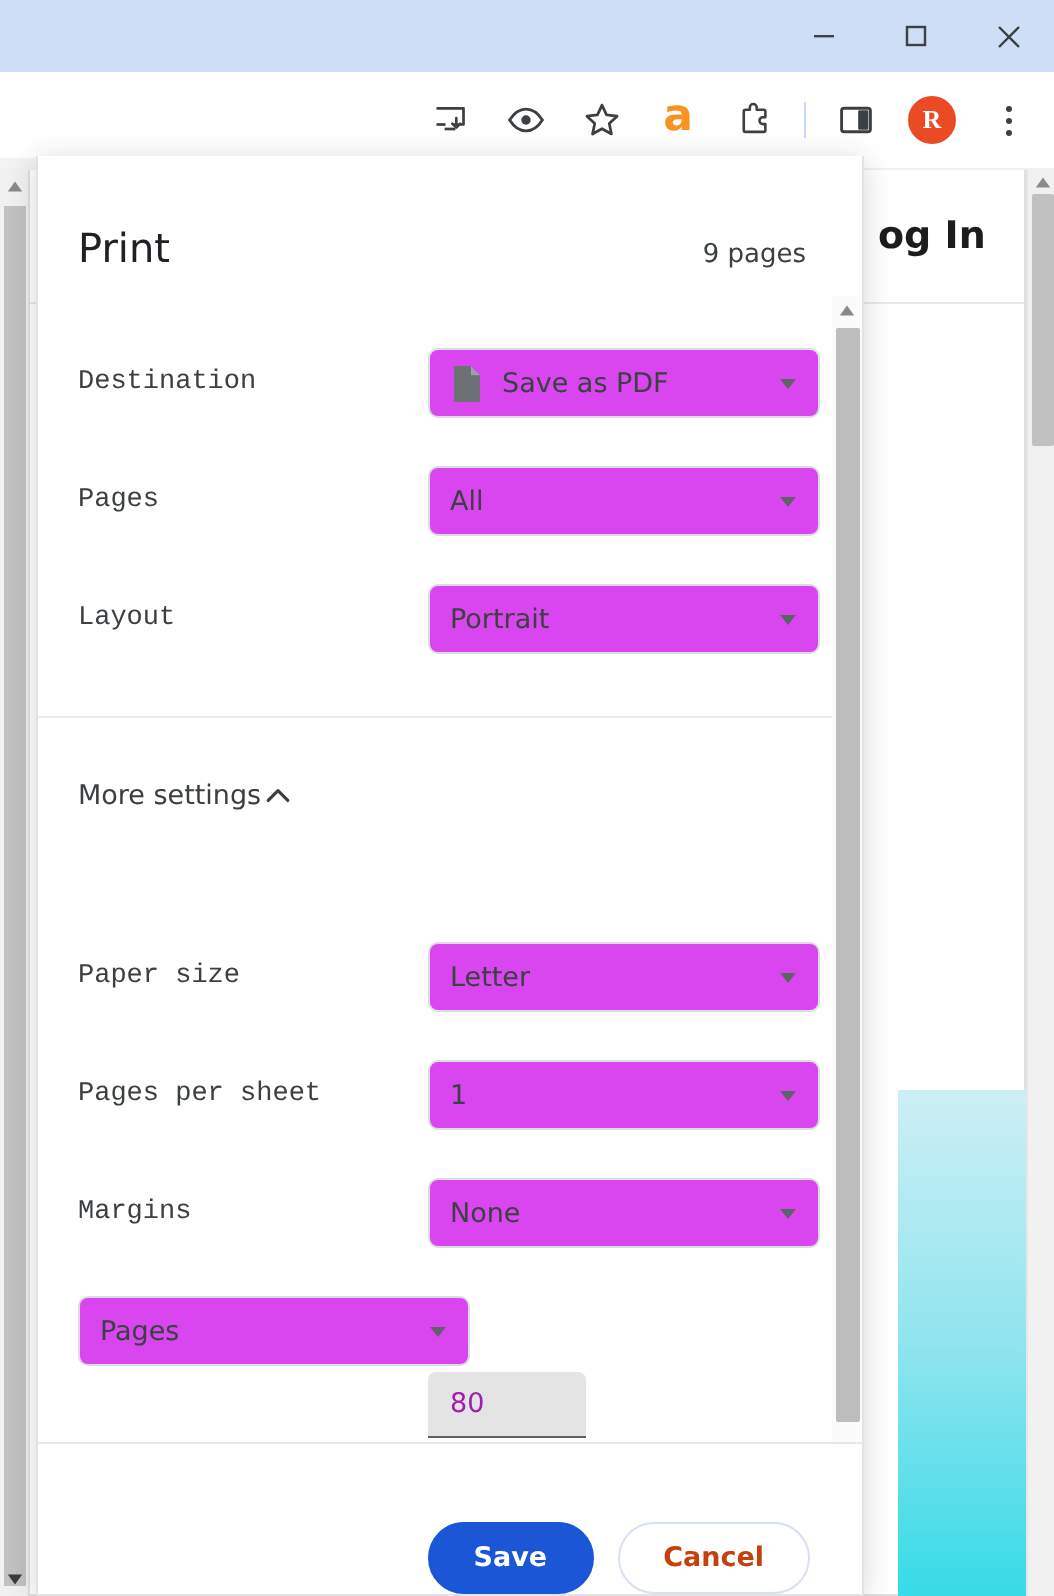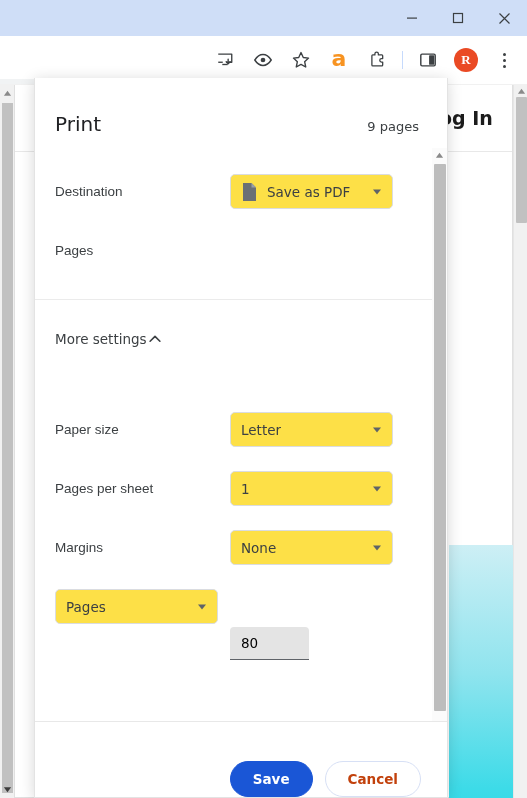--- a/index.html
+++ b/index.html
@@ -99,21 +99,21 @@
   }
   .left-scroll-thumb {
     position: absolute; left: 2px; top: 18px; width: 11px; height: 690px;
     background: #c1c1c1;
   }
   .left-scroll-up { position: absolute; left: 3px; top: 4px; width: 9px; height: 9px; }
   .left-scroll-down { position: absolute; left: 3px; bottom: 4px; width: 9px; height: 9px; }
 
   
   .print-dialog {
-    position: absolute; left: 34px; top: 78px;
+    position: absolute; left: 18px; top: 78px;
     width: 414px; height: 720px;
     background: #ffffff;
     border: 1px solid #e3e3e3;
     border-top: none;
     box-shadow: 0 2px 14px rgba(0,0,0,0.16);
     overflow: hidden;
   }
   .dialog-scroll-area {
     position: absolute; left: 0; top: 0; right: 0; height: 644px; overflow: hidden;
   }
@@ -130,27 +130,27 @@
 
   .settings-section { padding: 0 20px; }
 
   .setting-row {
     display: flex; align-items: center;
     height: 59px;
   }
   .setting-label {
     width: 175px; flex: none;
     font-size: 13.5px; color: #3c4043;
-    font-family: Liberation Sans, sans-serif;
+    font-family: Liberation Mono, monospace;
   }
   .select-box {
     position: relative;
-    width: 163px; height: 35px;
+    width: 196px; height: 35px;
     border: 1px solid #dadce0; border-radius: 5px;
-    background: #fde047;
+    background: #d946ef;
     display: flex; align-items: center;
     padding: 0 10px;
     cursor: default;
   }
   .select-value {
     font-size: 13.5px; color: #3c4043;
     font-family: "DejaVu Sans", sans-serif;
     white-space: nowrap; overflow: hidden;
   }
   .select-arrow {
@@ -177,21 +177,21 @@
   .chevron-up { width: 16px; height: 16px; }
 
   .scale-input-wrap { padding-left: 195px; margin-top: -9px; }
   .scale-input {
     width: 79px; height: 33px;
     background: #e4e4e4;
     border: none;
     border-bottom: 1.5px solid #5f6368;
     border-radius: 4px 4px 0 0;
     padding: 16px 11px;
-    font-size: 13.5px; color: #000000;
+    font-size: 13.5px; color: #a21caf;
     font-family: "DejaVu Sans", sans-serif;
     outline: none;
   }
 
   
   .dlg-scrollbar {
     position: absolute; right: 0px; top: 70px; width: 15px; height: 650px;
     background: #fbfbfb;
   }
   .dlg-sb-up { position: absolute; left: 3px; top: 3px; width: 9px; height: 9px; }
@@ -353,22 +353,33 @@
               <path d="M2 1 h8.5 L15 5.6 V19 H2 Z" fill="#6b7075"></path>
               <path d="M10.5 1 L15 5.6 h-4.5 Z" fill="#9aa0a6"></path>
             </svg>
             <span class="select-value">Save as PDF</span>
             <span class="select-arrow"></span>
           </div>
         </div>
 
         <div class="setting-row">
           <div class="setting-label">Pages</div>
-        </div>
-
+          <div class="select-box">
+            <span class="select-value">All</span>
+            <span class="select-arrow"></span>
+          </div>
+        </div>
+
+        <div class="setting-row">
+          <div class="setting-label">Layout</div>
+          <div class="select-box">
+            <span class="select-value">Portrait</span>
+            <span class="select-arrow"></span>
+          </div>
+        </div>
 
       </div>
 
       <div class="divider" style="margin-top:19px;"></div>
 
       <div class="more-settings-row">
         <span class="more-settings-label">More settings</span>
         <svg class="chevron-up" viewBox="0 0 18 18">
           <path d="M3.5 11.5 L9 6 L14.5 11.5" fill="none" stroke="#3c4043" stroke-width="1.8" stroke-linecap="round" stroke-linejoin="round"></path>
         </svg>

